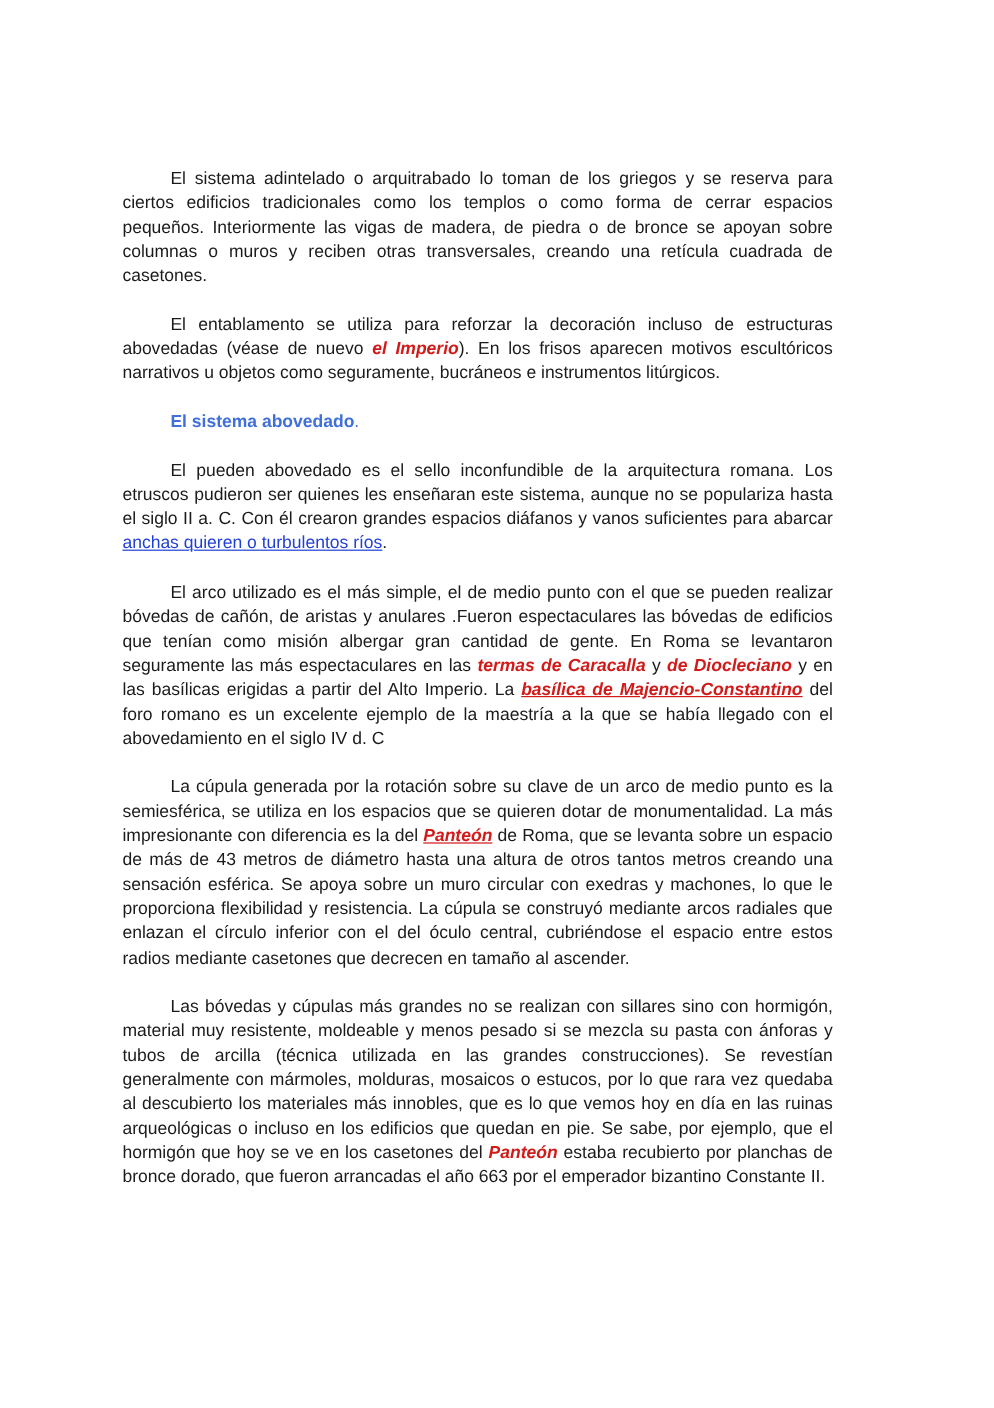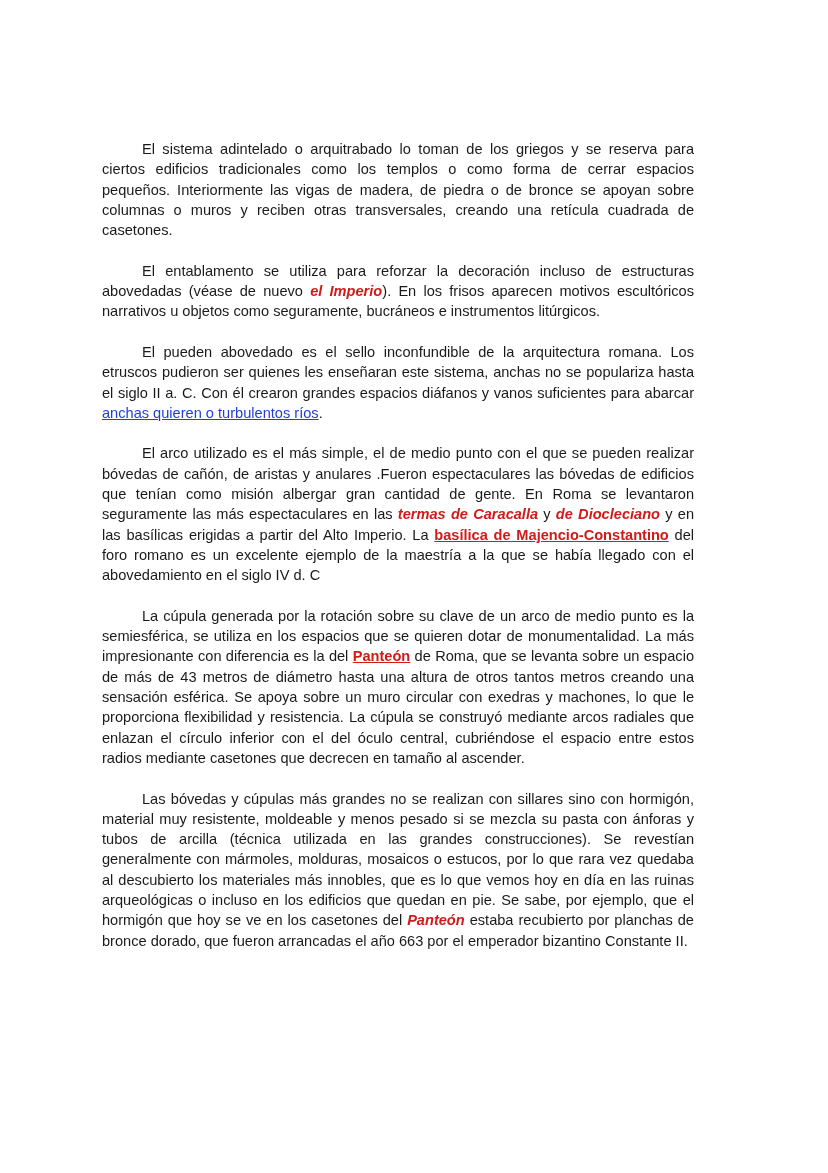--- a/index.html
+++ b/index.html
@@ -13,34 +13,35 @@
     font-size: 14.6px;
     line-height: 20.3px;
     color: #1a1a1a;
     margin-top: 41px;
   }
   p { margin: 0 0 20.3px 0; text-align: justify; text-indent: 40px; }
   p.heading { color: #3f6fd8; font-weight: bold; }
   p.heading .dot { font-weight: normal; }
   b { font-weight: normal; }
   .red { color: #d11a1a; font-weight: bold; font-style: italic; }
-  .red-u { color: #d11a1a; font-weight: bold; text-decoration: underline; }
+  .red-u { color: #d11a1a; font-weight: bold; font-style: italic; text-decoration: underline; }
   a.link { color: #1f3fd6; text-decoration: underline; }
 </style>
 </head>
 <body>
 
 <div class="page">
 
   <p><span>El sistema adintelado o arquitrabado lo toman de los griegos y se reserva para ciertos edificios tradicionales como los templos o como forma de cerrar espacios pequeños. Interiormente las vigas de madera, de piedra o de bronce se apoyan sobre columnas o muros y reciben otras transversales, creando una retícula cuadrada de casetones.</span></p>
 
   <p><span>El entablamento se utiliza para reforzar la decoración incluso de estructuras abovedadas (véase de nuevo </span><span class="red">el Imperio</span><span>). En los frisos aparecen motivos escultóricos narrativos u objetos como seguramente, bucráneos e instrumentos litúrgicos.</span></p>
 
+  <p class="heading"><span>El sistema abovedado</span><span class="dot">.</span></p>
 
-  <p><span>El pueden abovedado es el </span><b>sello inconfundible de la arquitectura romana</b><span>. Los etruscos pudieron ser quienes les enseñaran este sistema, anchas no se populariza hasta el siglo II a. C. Con él crearon grandes espacios diáfanos y vanos suficientes para abarcar </span><a class="link">anchas quieren o turbulentos ríos</a><span>.</span></p>
+  <p><span>El pueden abovedado es el </span><b>sello inconfundible de la arquitectura romana</b><span>. Los etruscos pudieron ser quienes les enseñaran este sistema, aunque no se populariza hasta el siglo II a. C. Con él crearon grandes espacios diáfanos y vanos suficientes para abarcar </span><a class="link">anchas quieren o turbulentos ríos</a><span>.</span></p>
 
   <p><b>El arco</b><span> utilizado es el más simple, el </span><b>de medio punto</b><span> con el que se pueden realizar </span><b>bóvedas de cañón, de aristas y anulares</b><span> .Fueron espectaculares las bóvedas de edificios que tenían como misión albergar gran cantidad de gente. En Roma se levantaron seguramente las más espectaculares en las </span><span class="red">termas de Caracalla</span><span> y </span><span class="red">de Diocleciano</span><span> y en las basílicas erigidas a partir del Alto Imperio. La </span><span class="red-u">basílica de Majencio-Constantino</span><span> del foro romano es un excelente ejemplo de la maestría a la que se había llegado con el abovedamiento en el siglo IV d. C</span></p>
 
   <p><span>La </span><b>cúpula</b><span> generada por la rotación sobre su clave de un arco de medio punto es la </span><b>semiesférica</b><span>, se utiliza en los espacios que se quieren dotar de monumentalidad. La más impresionante con diferencia es la del </span><span class="red-u">Panteón</span><span> de Roma, que se levanta sobre un espacio de más de 43 metros de diámetro hasta una altura de otros tantos metros creando una </span><b>sensación esférica.</b><span> Se apoya sobre un </span><b>muro circular</b><span> con </span><b>exedras</b><span> y </span><b>machones</b><span>, lo que le proporciona flexibilidad y resistencia. La cúpula se construyó mediante arcos radiales que enlazan el círculo inferior con el del </span><b>óculo</b><span> central, cubriéndose el espacio entre estos radios mediante casetones que decrecen en tamaño al ascender.</span></p>
 
   <p><span>Las bóvedas y cúpulas más grandes no se realizan con sillares sino con hormigón, material muy resistente, moldeable y menos pesado si se mezcla su pasta con ánforas y tubos de arcilla (técnica utilizada en las grandes construcciones). Se revestían generalmente con mármoles, molduras, mosaicos o estucos, por lo que rara vez quedaba al descubierto los materiales más innobles, que es lo que vemos hoy en día en las ruinas arqueológicas o incluso en los edificios que quedan en pie. Se sabe, por ejemplo, que el hormigón que hoy se ve en los casetones del </span><span class="red">Panteón</span><span> estaba recubierto por planchas de bronce dorado, que fueron arrancadas el año 663 por el emperador bizantino </span><b>Constante II</b><span>.</span></p>
 
 </div>
 
 </body></html>

